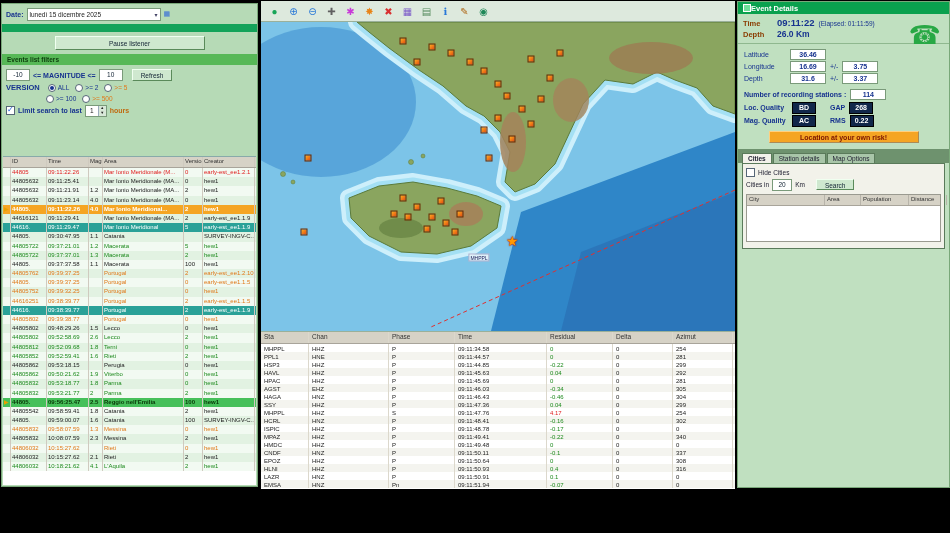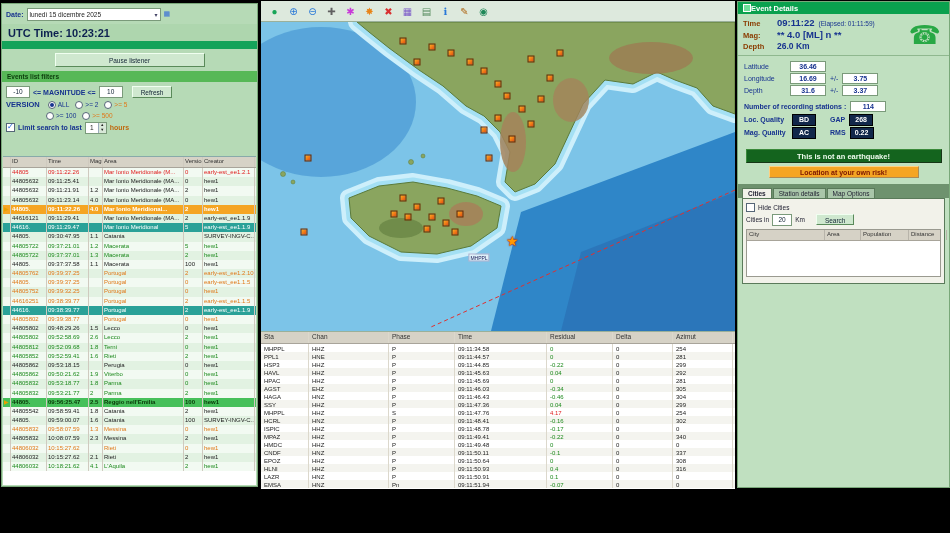--- a/index.html
+++ b/index.html
@@ -130,21 +130,20 @@
 
 <div class="panel-left">
   <div class="date-row">
     <span class="lbl-navy">Date:</span>
     <div class="date-select">
       <span>lunedì 15 dicembre 2025</span>
       <span class="arrow">▾</span>
     </div>
     <span class="cal-icon">▦</span>
   </div>
-  <div class="utc-band">UTC Time: 10:23:21</div>
   <div class="green-strip"></div>
   <div class="pause-row">
     <button class="btn3d pause-btn">Pause listener</button>
   </div>
   <div class="filters-strip">Events list filters</div>
   <div class="filters-box">
     <div class="mag-row">
       <div class="num-box">-10</div>
       <span class="lbl-navy">&lt;= MAGNITUDE &lt;=</span>
       <div class="num-box">10</div>
@@ -911,24 +910,20 @@
     <span class="sq"></span>
     <span>Event Details</span>
   </div>
   <div class="ed-info">
     <div class="ed-row">
       <span class="ed-lbl">Time</span>
       <span class="ed-val" style="font-size:9.5px">09:11:22</span>
       <span class="ed-val small">(Elapsed: 01:11:59)</span>
     </div>
     <div class="ed-row">
-      <span class="ed-lbl">Mag:</span>
-      <span class="ed-val" style="font-size:9.5px">** 4.0 [ML] n **</span>
-    </div>
-    <div class="ed-row">
       <span class="ed-lbl">Depth</span>
       <span class="ed-val">26.0 Km</span>
     </div>
     <span class="phone-icon">☎</span>
   </div>
   <div class="ed-fields">
     <div class="f-row">
       <span class="f-lbl">Latitude</span>
       <span class="f-box">36.46</span>
     </div>
@@ -954,21 +949,20 @@
       <span class="q-lbl2">GAP</span>
       <span class="q-box">268</span>
     </div>
     <div class="q-row">
       <span class="q-lbl">Mag. Quality</span>
       <span class="q-box">AC</span>
       <span class="q-lbl2">RMS</span>
       <span class="q-box">0.22</span>
     </div>
   </div>
-  <button class="btn-notquake">This is not an earthquake!</button>
   <button class="btn-risk">Location at your own risk!</button>
   <div class="tabs-bar">
     <span class="tab active">Cities</span>
     <span class="tab">Station details</span>
     <span class="tab">Map Options</span>
   </div>
   <div class="cities-panel">
     <div class="hide-cities">
       <span class="chk"></span>
       <span>Hide Cities</span>

